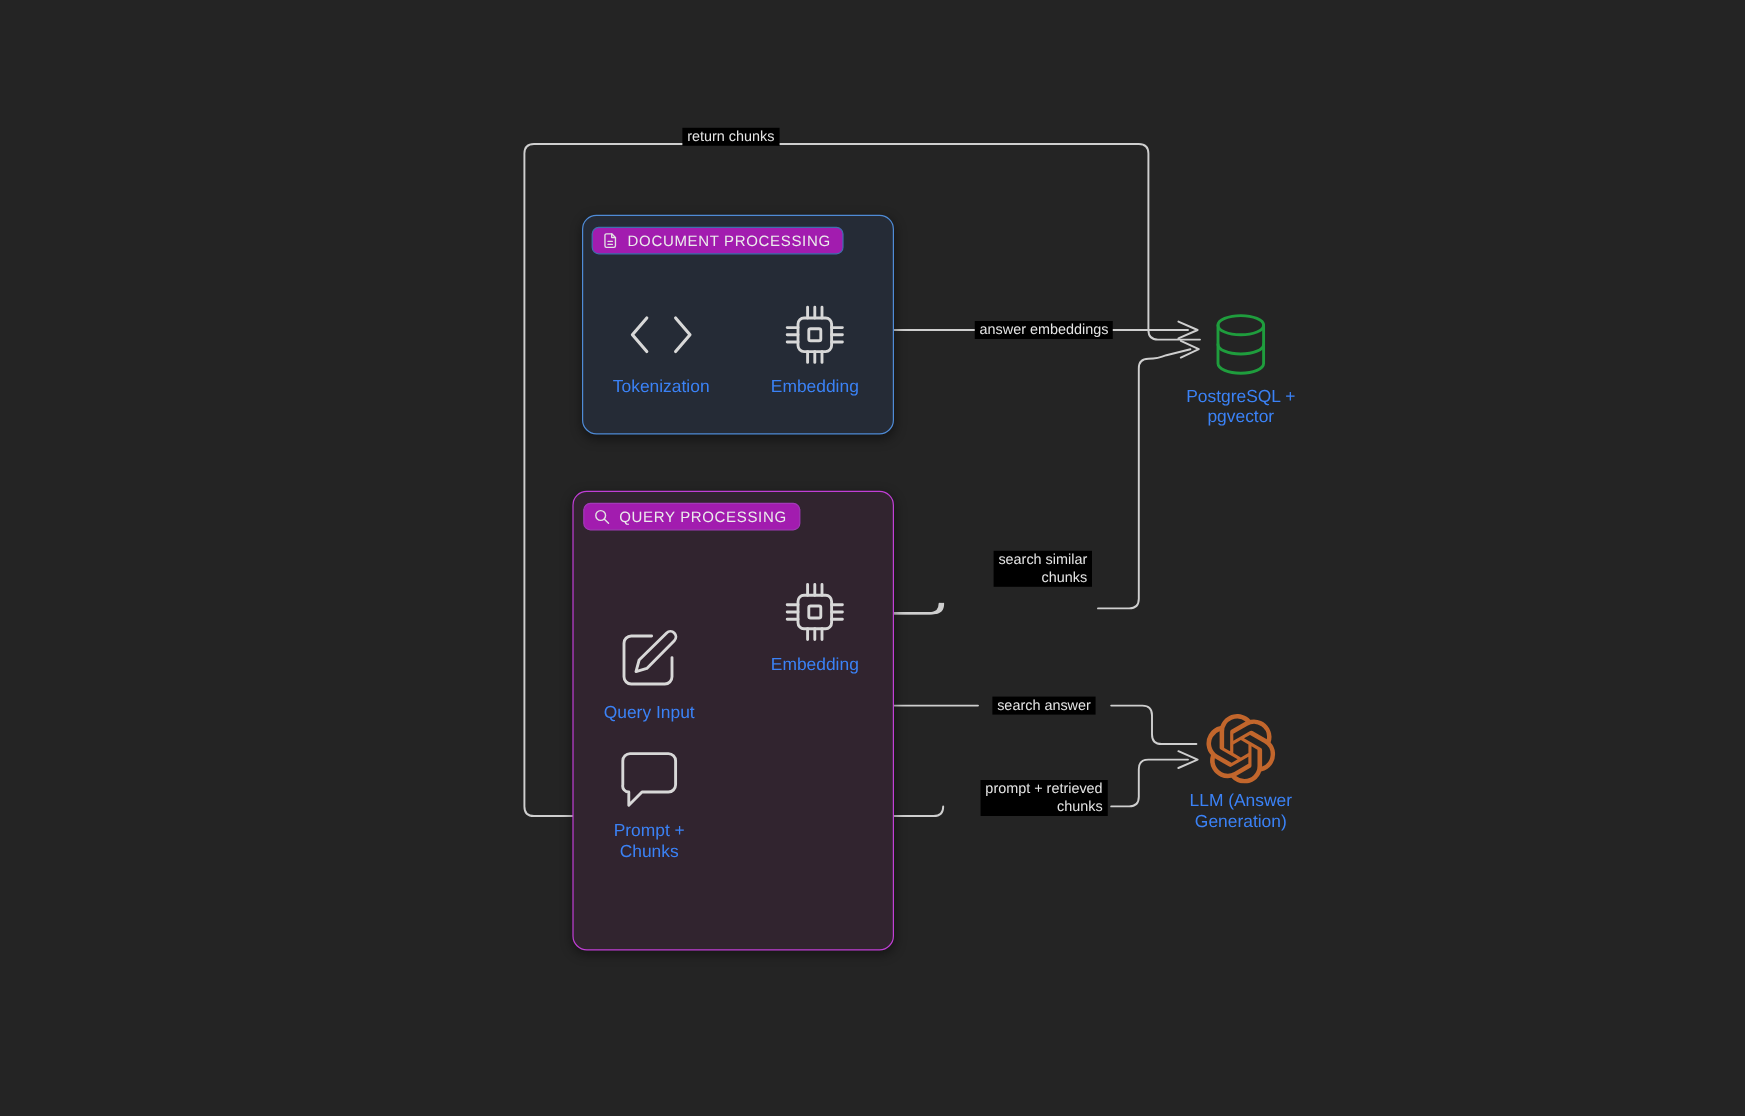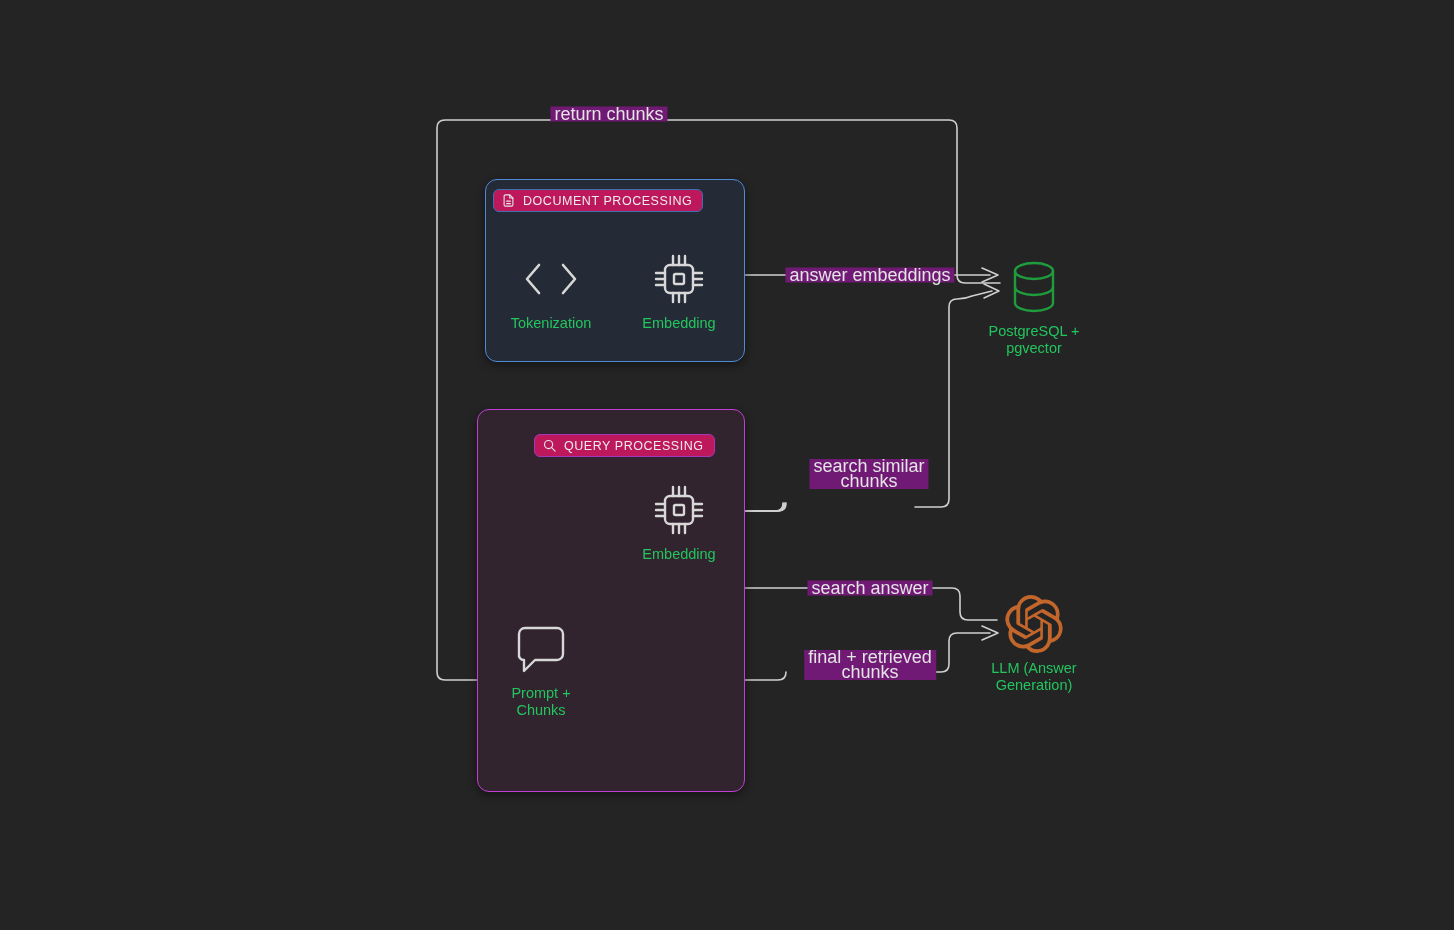--- a/index.html
+++ b/index.html
@@ -58,21 +58,21 @@
     background: #31242f;
     box-shadow: 0 3px 10px rgba(0,0,0,0.45);
   }
   .group-badge {
     position: absolute;
     display: flex;
     align-items: center;
     gap: 7px;
     padding: 3px 10px 3px 7px;
     border-radius: 6px;
-    background: #be185d;
+    background: #a21caf;
     font-size: 12.5px;
     letter-spacing: 0.55px;
     color: #ececec;
     white-space: nowrap;
     box-sizing: border-box;
   }
   .badge-doc { border: 1px solid #3f6fae; }
   .badge-query { border: 1px solid #a238b8; }
   .badge-icon { display: block; width: 15px; height: 15px; flex: 0 0 auto; }
 
@@ -88,32 +88,32 @@
     display: flex;
     align-items: center;
     justify-content: center;
     height: 58px;
   }
   .node-label {
     margin-top: 7px;
     font-size: 14.5px;
     line-height: 17px;
     text-align: center;
-    color: #22c55e;
+    color: #3b82f6;
     white-space: pre-line;
   }
   .edge-label {
     position: absolute;
-    font-size: 18px;
+    font-size: 12px;
     line-height: 15px;
-    text-align: center;
+    text-align: right;
     color: #e4e4e4;
     white-space: pre-line;
     transform: translate(-50%, -50%);
-    background: #701a75;
+    background: #000000;
     padding: 0 4px;
   }
 </style>
 </head>
 <body>
 
 <div id="canvas">
 
   <svg class="layer" viewBox="0 0 1454 930">
 
@@ -156,21 +156,21 @@
         <path d="M14 3 H7 a2 2 0 0 0 -2 2 v14 a2 2 0 0 0 2 2 h10 a2 2 0 0 0 2 -2 V8 z"></path>
         <path d="M14 3 v5 h5"></path>
         <path d="M9 13 h6 M9 17 h6"></path>
       </svg>
     </span>
     <span>DOCUMENT PROCESSING</span>
   </div>
 
   <div class="group-box group-query" style="left:477px; top:409px; width:268px; height:383px;"></div>
 
-  <div class="group-badge badge-query" style="left:486px; top:434px;margin-left:48px;">
+  <div class="group-badge badge-query" style="left:486px; top:419px;">
     <span class="badge-icon">
       <svg viewBox="0 0 24 24" width="15" height="15" fill="none" stroke="#e3e3e3" stroke-width="1.9" stroke-linecap="round" stroke-linejoin="round">
         <circle cx="10.5" cy="10.5" r="6.5"></circle>
         <path d="M15.5 15.5 L21 21"></path>
       </svg>
     </span>
     <span>QUERY PROCESSING</span>
   </div>
 
   <div class="node" style="left:551px; top:250px;">
@@ -202,20 +202,29 @@
       <svg viewBox="0 0 52 56" width="52" height="56" fill="none" stroke="#1f9d3d" stroke-width="2.4" stroke-linecap="round" stroke-linejoin="round">
         <ellipse cx="26" cy="12" rx="19" ry="8"></ellipse>
         <path d="M7 12 V44 c0 4.4 8.5 8 19 8 s19 -3.6 19 -8 V12"></path>
         <path d="M7 28 c0 4.4 8.5 8 19 8 s19 -3.6 19 -8"></path>
       </svg>
     </div>
     <div class="node-label">PostgreSQL +
 pgvector</div>
   </div>
 
+  <div class="node" style="left:541px; top:521px;">
+    <div class="node-icon">
+      <svg viewBox="0 0 56 56" width="56" height="56" fill="none" stroke="#d8d8d8" stroke-width="2.4" stroke-linecap="round" stroke-linejoin="round">
+        <path d="M30 8 H13 a6 6 0 0 0 -6 6 v28 a6 6 0 0 0 6 6 h28 a6 6 0 0 0 6 -6 V26"></path>
+        <path d="M42.5 5.5 a4.5 4.5 0 0 1 6.4 6.4 L26 35 l-9 2.6 L19.6 28 z"></path>
+      </svg>
+    </div>
+    <div class="node-label">Query Input</div>
+  </div>
 
   <div class="node" style="left:679px; top:481px;">
     <div class="node-icon">
       <svg viewBox="0 0 56 56" width="56" height="56" fill="none" stroke="#d8d8d8" stroke-width="2.4" stroke-linecap="round" stroke-linejoin="round">
         <rect x="14" y="14" width="28" height="28" rx="5"></rect>
         <rect x="23" y="23" width="10" height="10" rx="1.5"></rect>
         <path d="M22 14 V5 M28 14 V5 M34 14 V5"></path>
         <path d="M22 42 V51 M28 42 V51 M34 42 V51"></path>
         <path d="M14 22 H5 M14 28 H5 M14 34 H5"></path>
         <path d="M42 22 H51 M42 28 H51 M42 34 H51"></path>
@@ -246,16 +255,16 @@
 
   <div class="edge-label" style="left:609px; top:114px;">return chunks</div>
 
   <div class="edge-label" style="left:870px; top:275px;">answer embeddings</div>
 
   <div class="edge-label" style="left:869px; top:474px;">search similar
 chunks</div>
 
   <div class="edge-label" style="left:870px; top:588px;">search answer</div>
 
-  <div class="edge-label" style="left:870px; top:665px;">final + retrieved
+  <div class="edge-label" style="left:870px; top:665px;">prompt + retrieved
 chunks</div>
 
 </div>
 
 </body></html>

